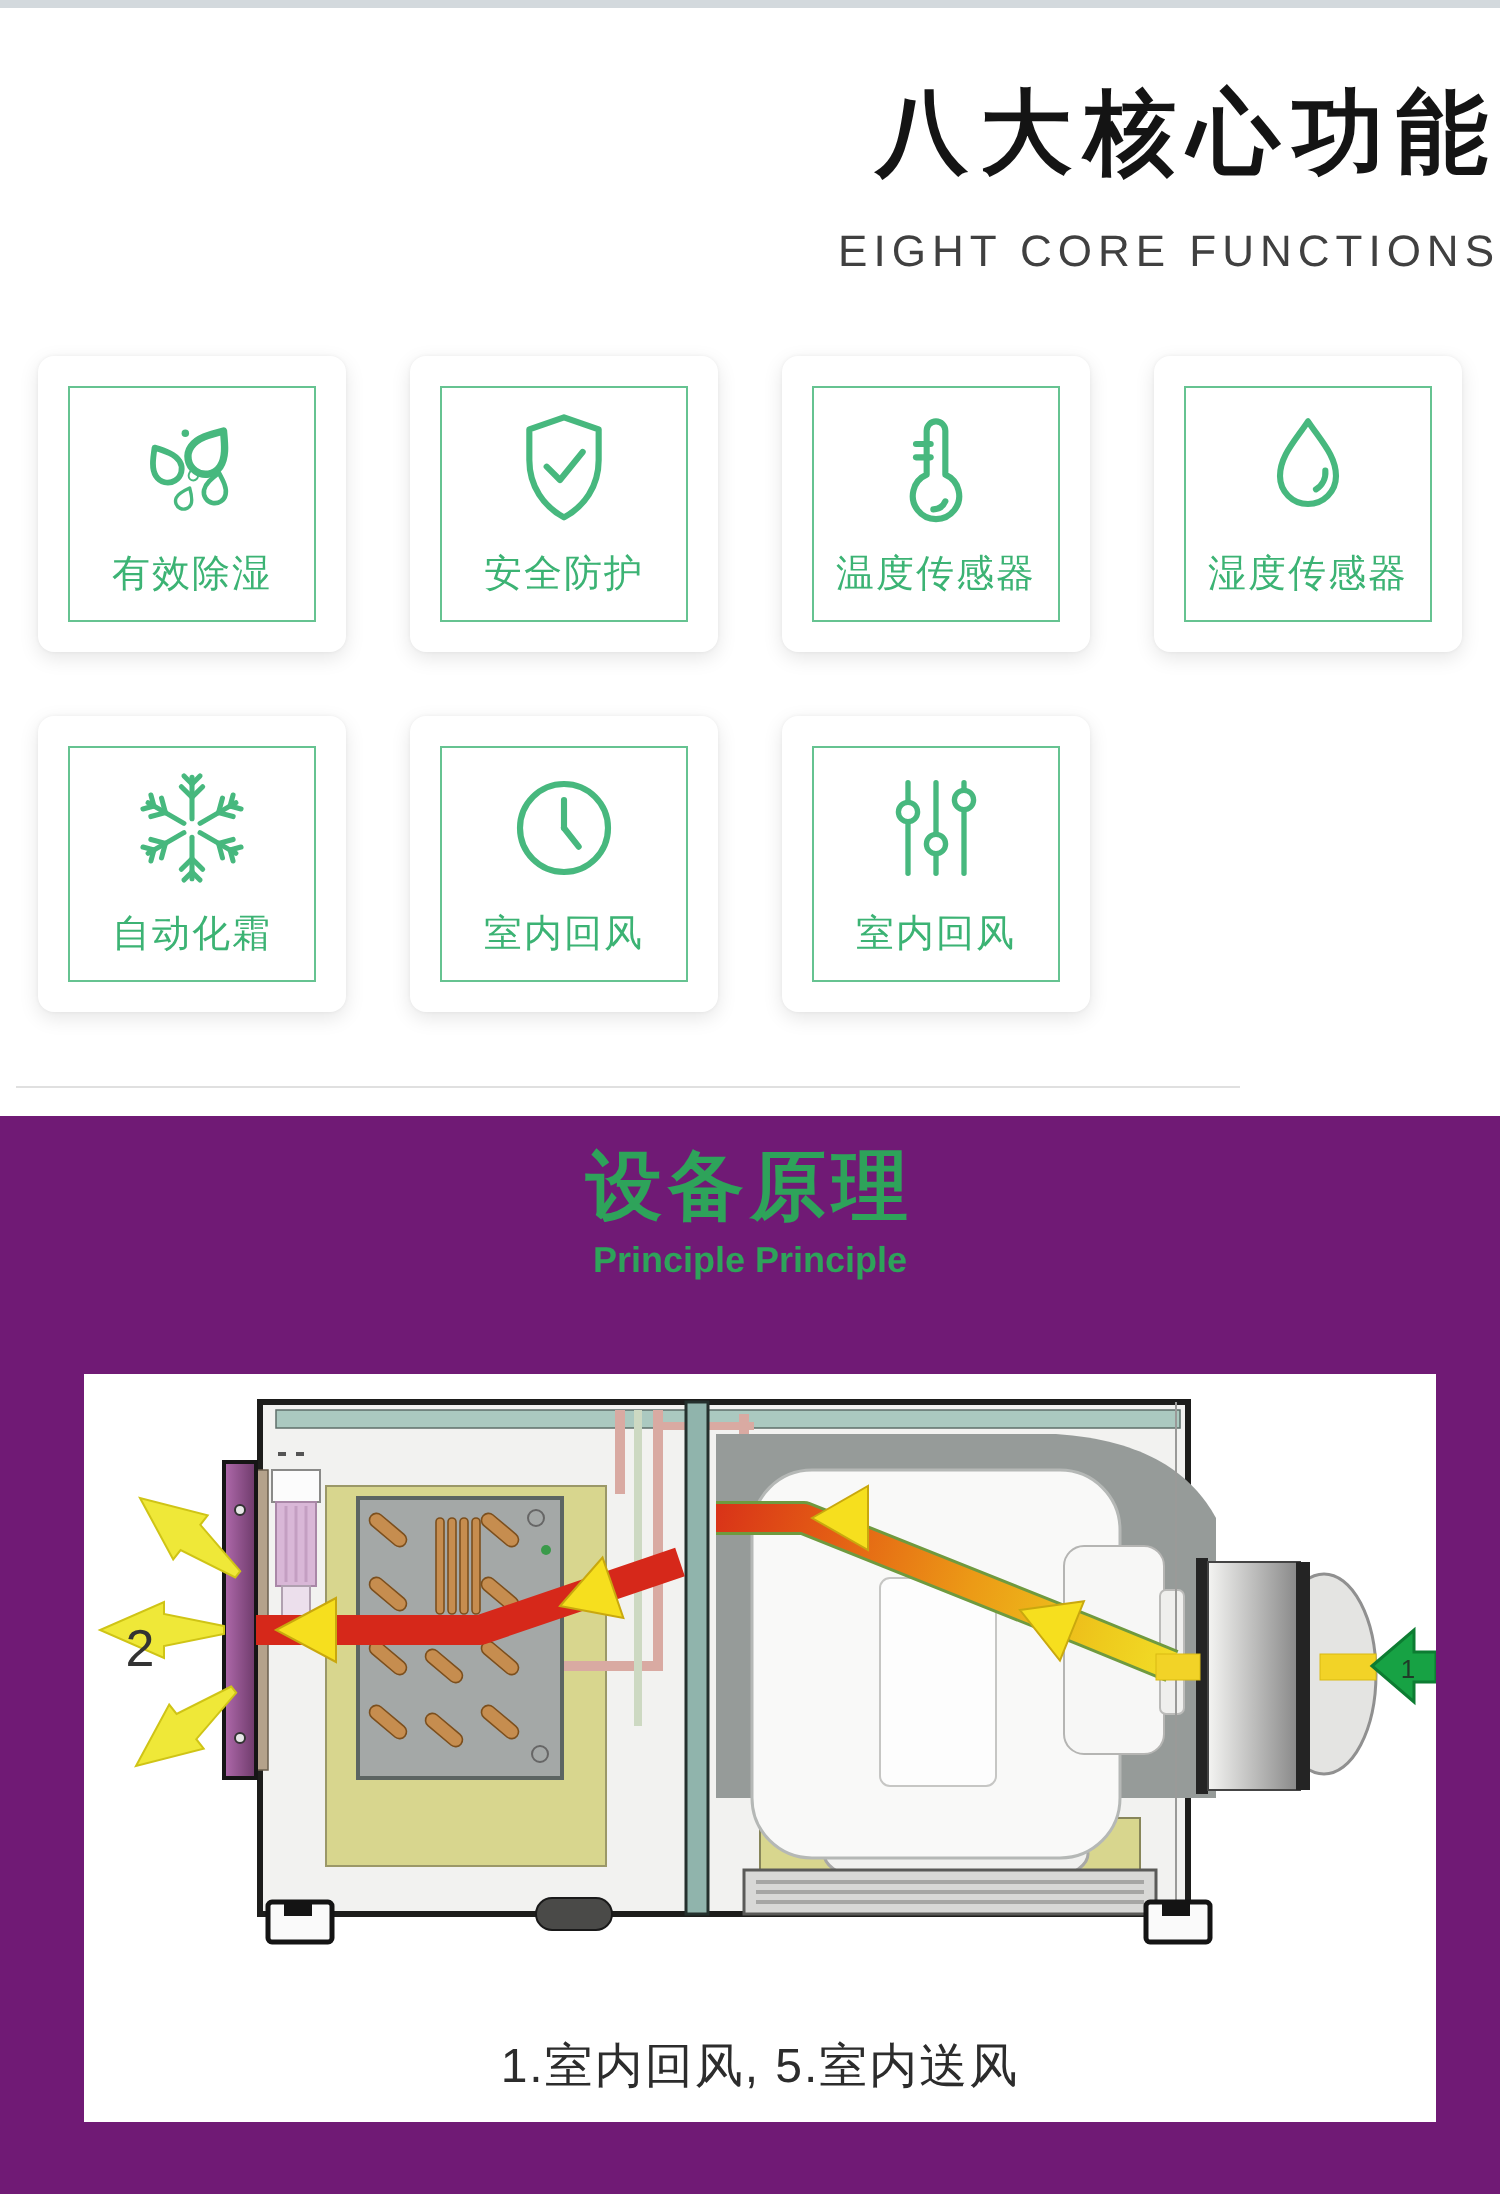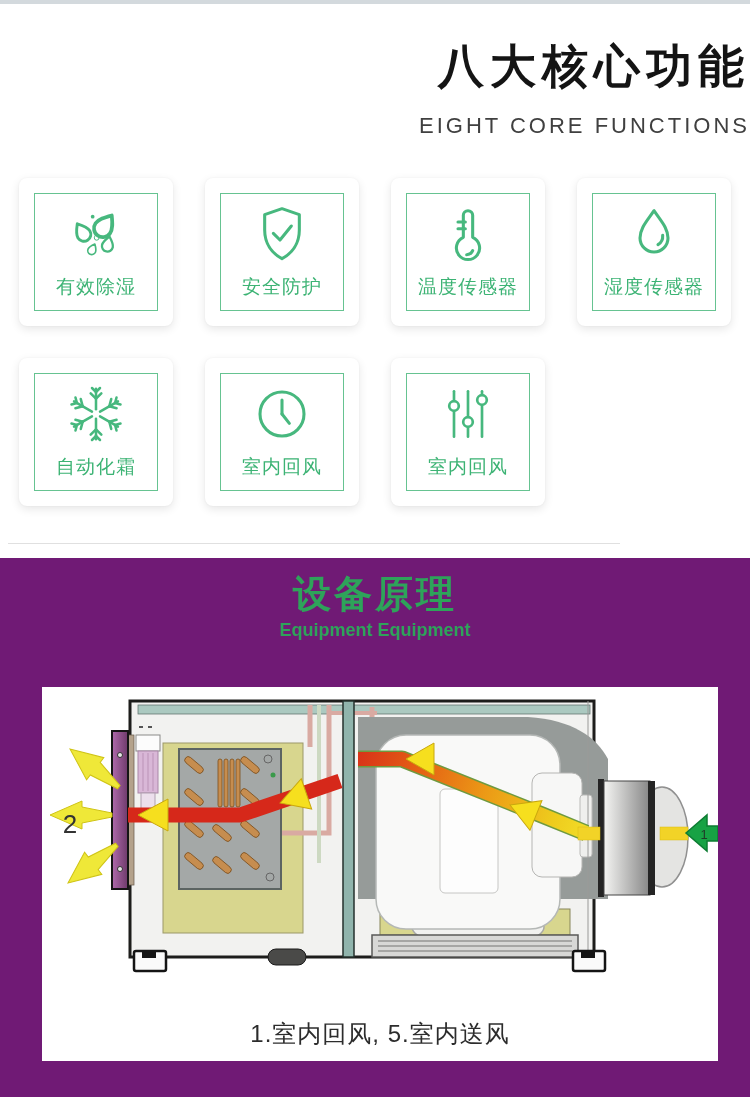--- a/index.html
+++ b/index.html
@@ -135,21 +135,21 @@
       <div class="lbl">室内回风</div>
     </div>
   </div>
 
 </div>
 
 <div class="hairline"></div>
 
 <div class="principle">
   <h2>设备原理</h2>
-  <p class="sub">Equipment Equipment</p>
+  <p class="sub">Principle Principle</p>
 
   <div class="panel">
     <svg width="676" height="330" viewBox="0 0 676 330">
       <defs>
         <linearGradient id="purpleGrad" x1="0" y1="0" x2="1" y2="0">
           <stop offset="0" stop-color="#b06aac"></stop>
             <stop offset="1" stop-color="#6d3a6a"></stop>
         </linearGradient>
         <linearGradient id="funnelGrad" x1="0" y1="0" x2="1" y2="0">
           <stop offset="0" stop-color="#f4f4f2"></stop>

